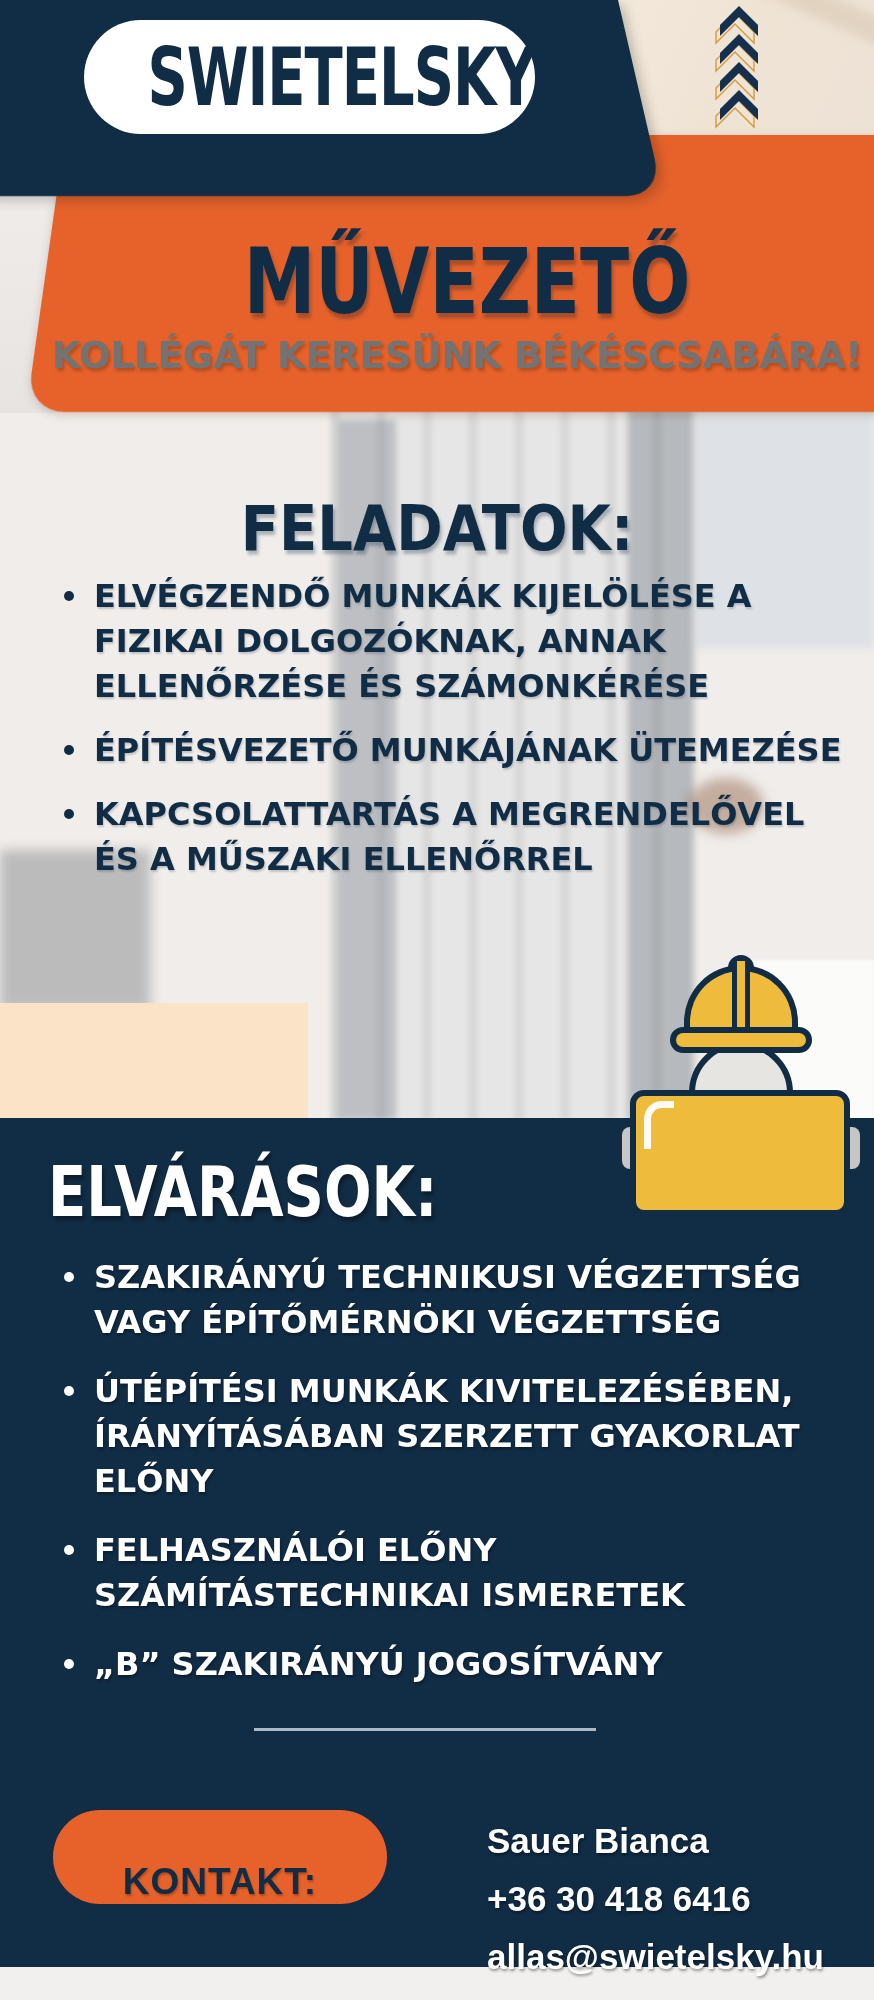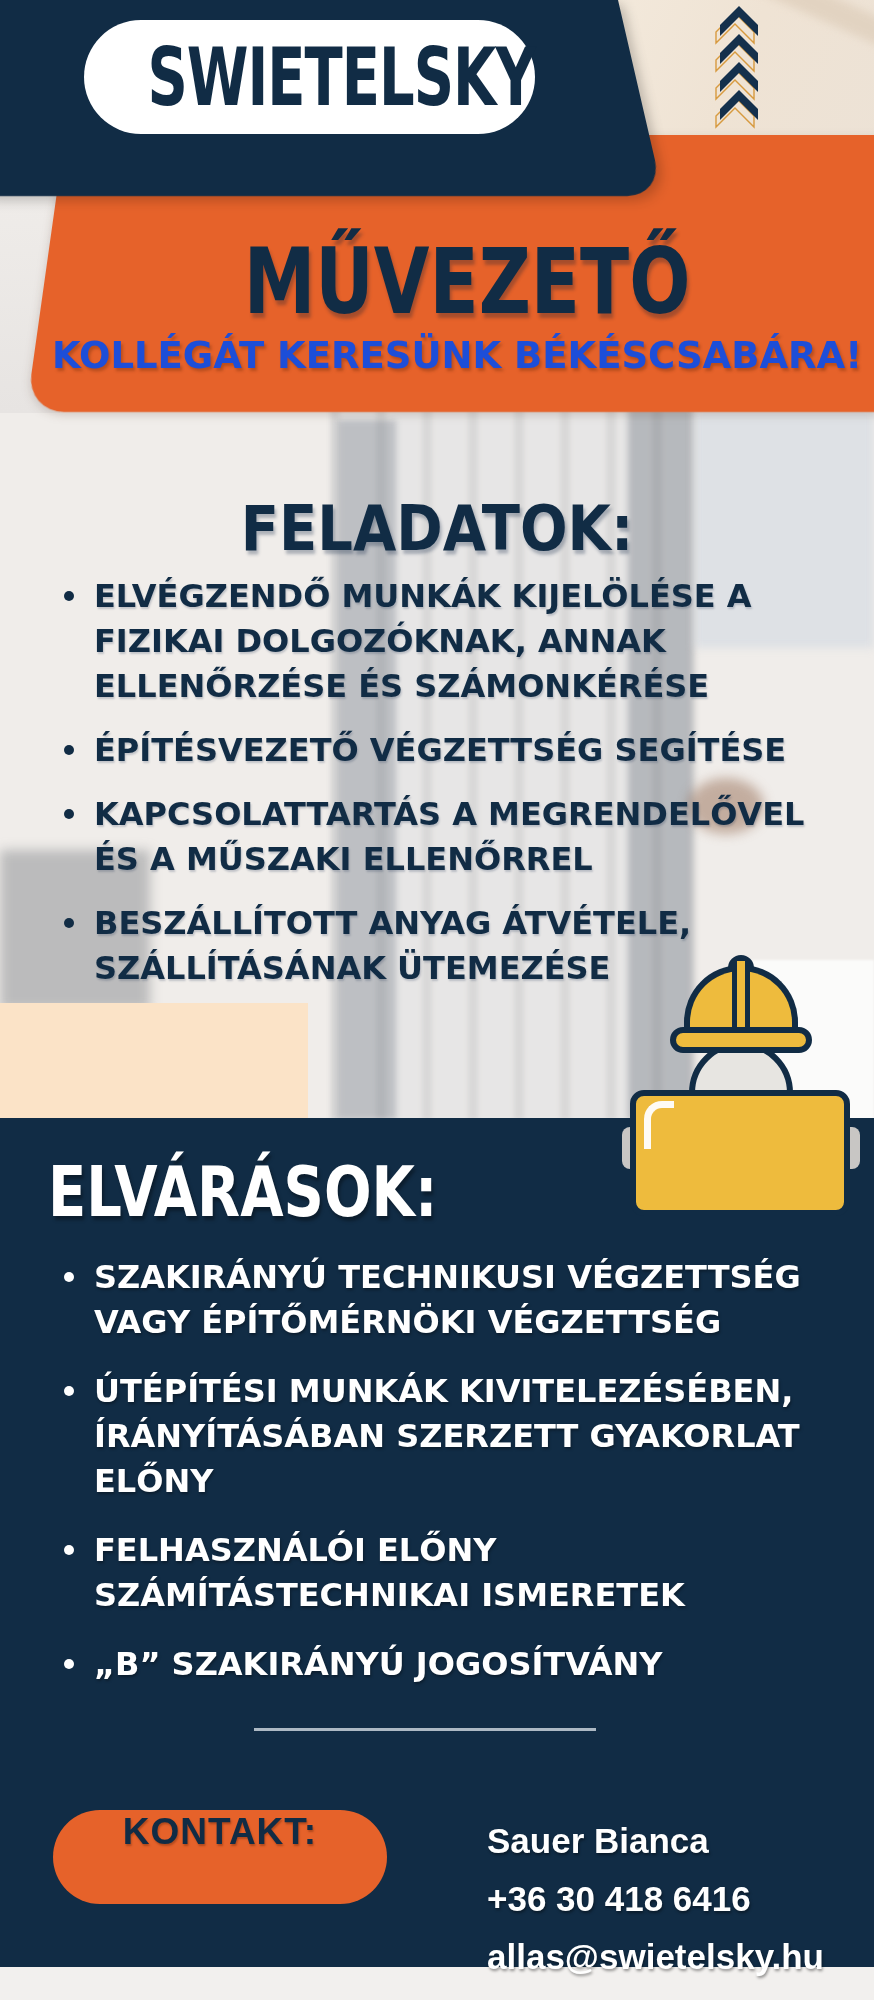--- a/index.html
+++ b/index.html
@@ -60,21 +60,21 @@
 
   
   .hero-title{
     position:absolute;left:60px;top:225px;width:814px;text-align:center;
     color:var(--navy);font-weight:bold;font-size:72px;line-height:90px;
     transform:scale(1,1.25);transform-origin:center top;letter-spacing:0px;
     text-shadow:2px 4px 3px rgba(20,30,50,.30);white-space:nowrap;
   }
   .hero-sub{
     position:absolute;left:40px;top:330px;width:834px;text-align:center;
-    color:#1d4ed8;font-weight:bold;font-size:37px;line-height:52px;
+    color:#737373;font-weight:bold;font-size:37px;line-height:52px;
     text-shadow:2px 3px 3px rgba(100,40,10,.35);white-space:nowrap;
   }
 
   
   .tasks-heading{
     position:absolute;left:0;top:496px;width:874px;text-align:center;
     color:var(--navy);font-weight:bold;font-size:56px;line-height:58px;
     transform:scale(1,1.12);transform-origin:center top;
     text-shadow:2px 4px 3px rgba(20,40,70,.30);
   }
@@ -115,21 +115,21 @@
   .w-tab-r{left:222px;top:172px;width:18px;height:42px;background:#c8c6c4;border-radius:8px;}
   .w-laptop{left:10px;top:135px;width:220px;height:126px;background:var(--yellow);
     border:6px solid var(--navy);border-radius:14px;}
   .w-shine{left:24px;top:146px;width:30px;height:48px;border-left:7px solid #fff;
     border-top:7px solid #fff;border-top-left-radius:18px;opacity:.95;}
 
   
   .divider{position:absolute;left:254px;top:1728px;width:342px;height:3px;background:#c9d2da;opacity:.85;}
   .kontakt-btn{
     position:absolute;left:53px;top:1810px;width:334px;height:94px;border-radius:47px;
-    background:var(--orange);display:flex;align-items:flex-start;justify-content:center;border:none;cursor:pointer;
+    background:var(--orange);display:flex;align-items:flex-end;justify-content:center;border:none;cursor:pointer;
   }
   .kontakt-label{color:var(--navy);font-family:"Liberation Sans",sans-serif;
     font-weight:bold;font-size:37px;letter-spacing:1px;text-shadow:1px 2px 2px rgba(80,30,5,.35);}
   .contact-block{position:absolute;left:487px;top:1772px;color:#fff;
     font-family:"Liberation Sans",sans-serif;font-weight:bold;margin-top:44px;}
   .contact-row{font-size:35px;line-height:50px;margin-bottom:8px;
     text-shadow:1px 2px 3px rgba(0,0,0,.4);white-space:nowrap;}
 </style>
 </head>
 <body>
@@ -184,32 +184,28 @@
   <div class="tasks-heading">FELADATOK:</div>
   <ul class="blist tasks-list">
 
       <li>
         <span class="btxt">ELVÉGZENDŐ MUNKÁK KIJELÖLÉSE A
 FIZIKAI DOLGOZÓKNAK, ANNAK
 ELLENŐRZÉSE ÉS SZÁMONKÉRÉSE</span>
       </li>
 
       <li>
-        <span class="btxt">ÉPÍTÉSVEZETŐ VÉGZETTSÉG SEGÍTÉSE</span>
+        <span class="btxt">ÉPÍTÉSVEZETŐ MUNKÁJÁNAK ÜTEMEZÉSE</span>
       </li>
 
       <li>
         <span class="btxt">KAPCSOLATTARTÁS A MEGRENDELŐVEL
 ÉS A MŰSZAKI ELLENŐRREL</span>
       </li>
 
-      <li>
-        <span class="btxt">BESZÁLLÍTOTT ANYAG ÁTVÉTELE,
-SZÁLLÍTÁSÁNAK ÜTEMEZÉSE</span>
-      </li>
     </ul>
 
   <div class="section-navy"></div>
 
   <div class="worker">
     <div class="w-ridge"></div>
     <div class="w-dome"></div>
     <div class="w-ridge2"></div>
     <div class="w-face"></div>
     <div class="w-brim"></div>

